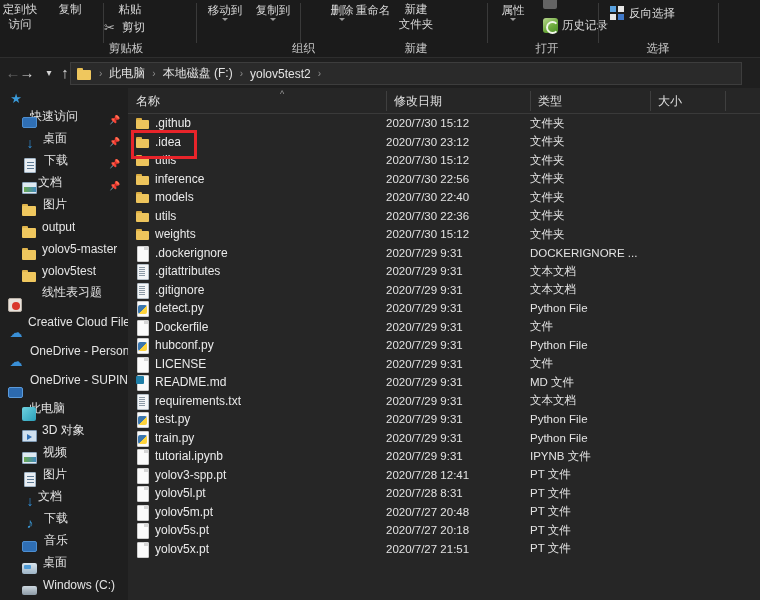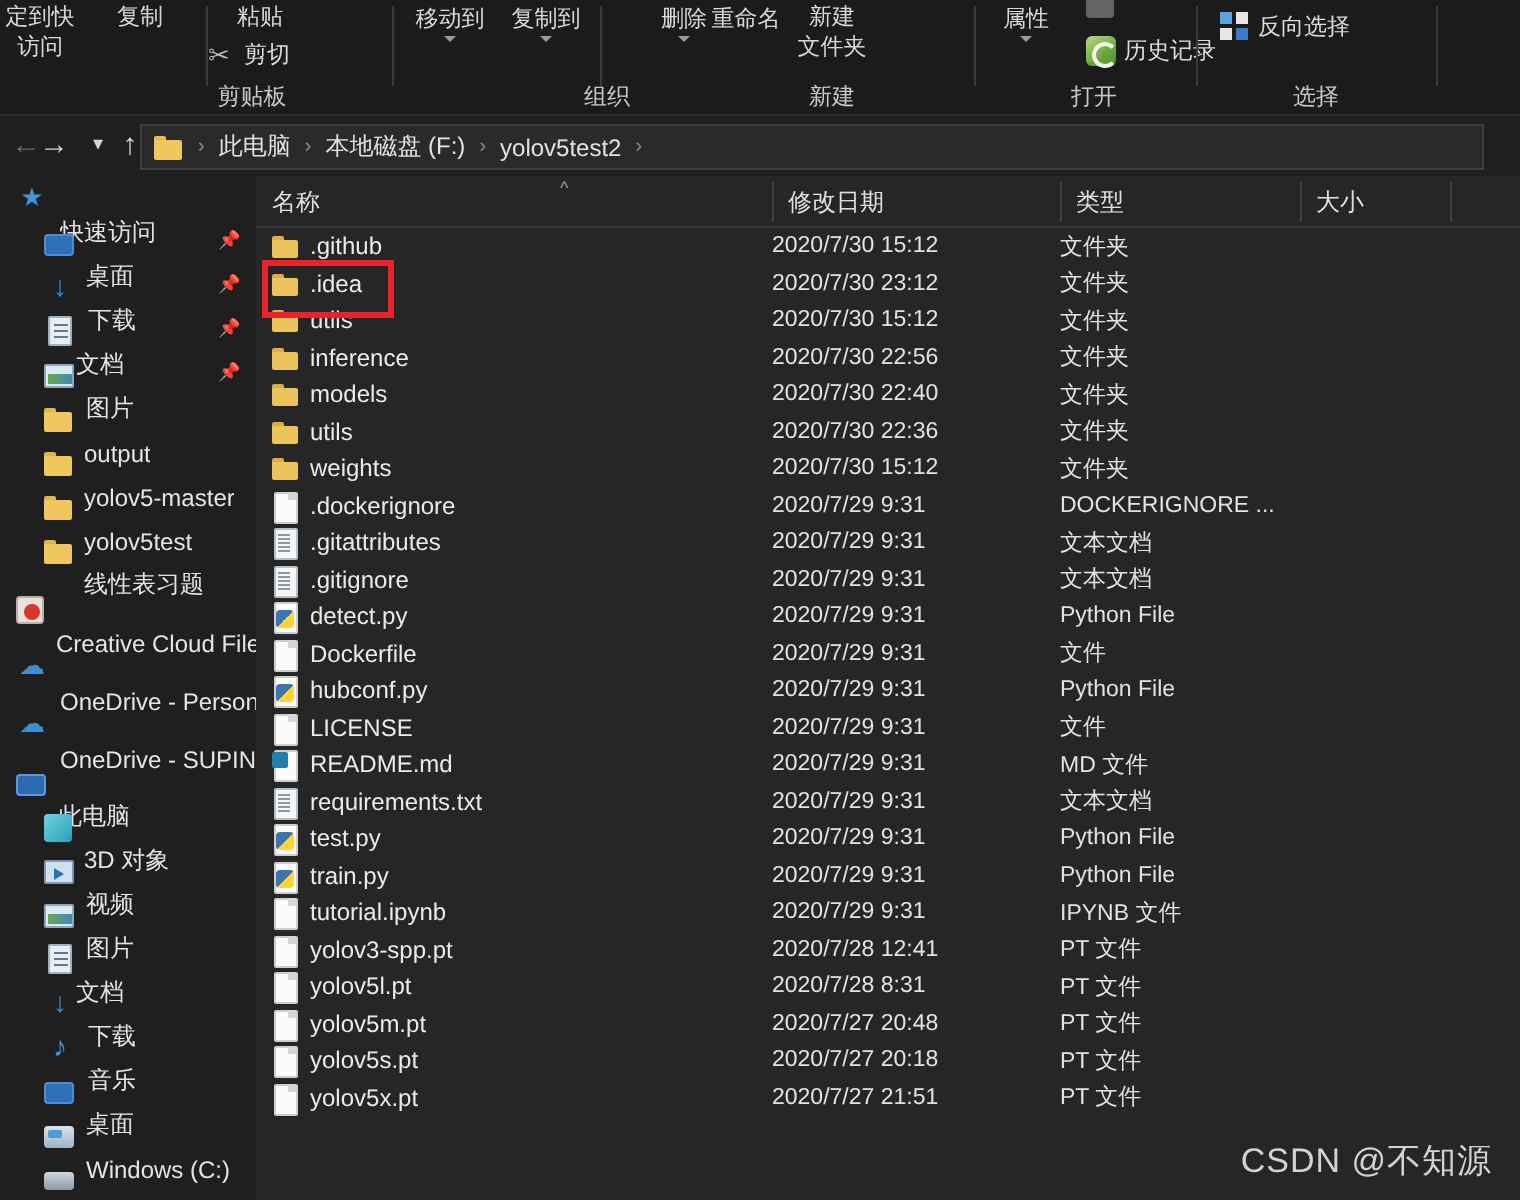--- a/index.html
+++ b/index.html
@@ -690,17 +690,16 @@
           <div class="cell-name">
             <span class="fi fi-file"></span>
             <span>yolov5x.pt</span>
           </div>
           <div class="cell-date">2020/7/27 21:51</div>
           <div class="cell-type">PT 文件</div>
           <div class="cell-size">174,225 KB</div>
         </div>
       </div>
 
-    <div class="watermark">CSDN @不知源</div>
   </div>
 
   <div class="annot" id="annot" style="left: 131px; top: 129.5px; width: 66px; height: 29px; border-color: rgb(232, 36, 42);"></div>
 </div>
 
 </body></html>

